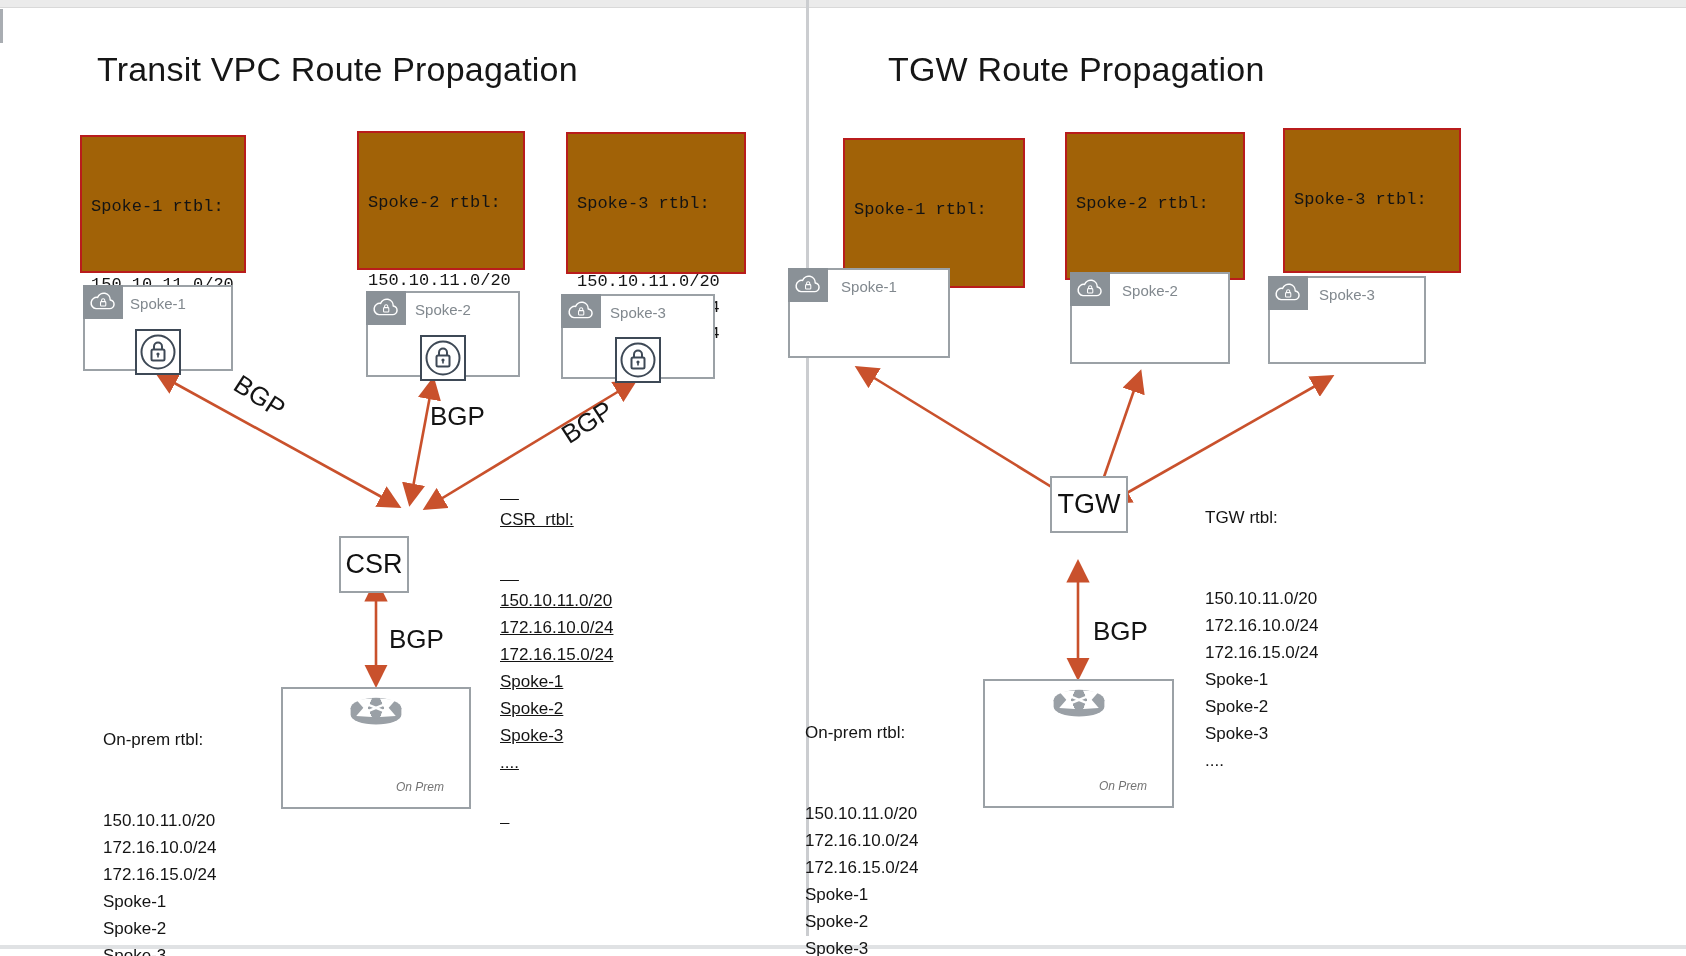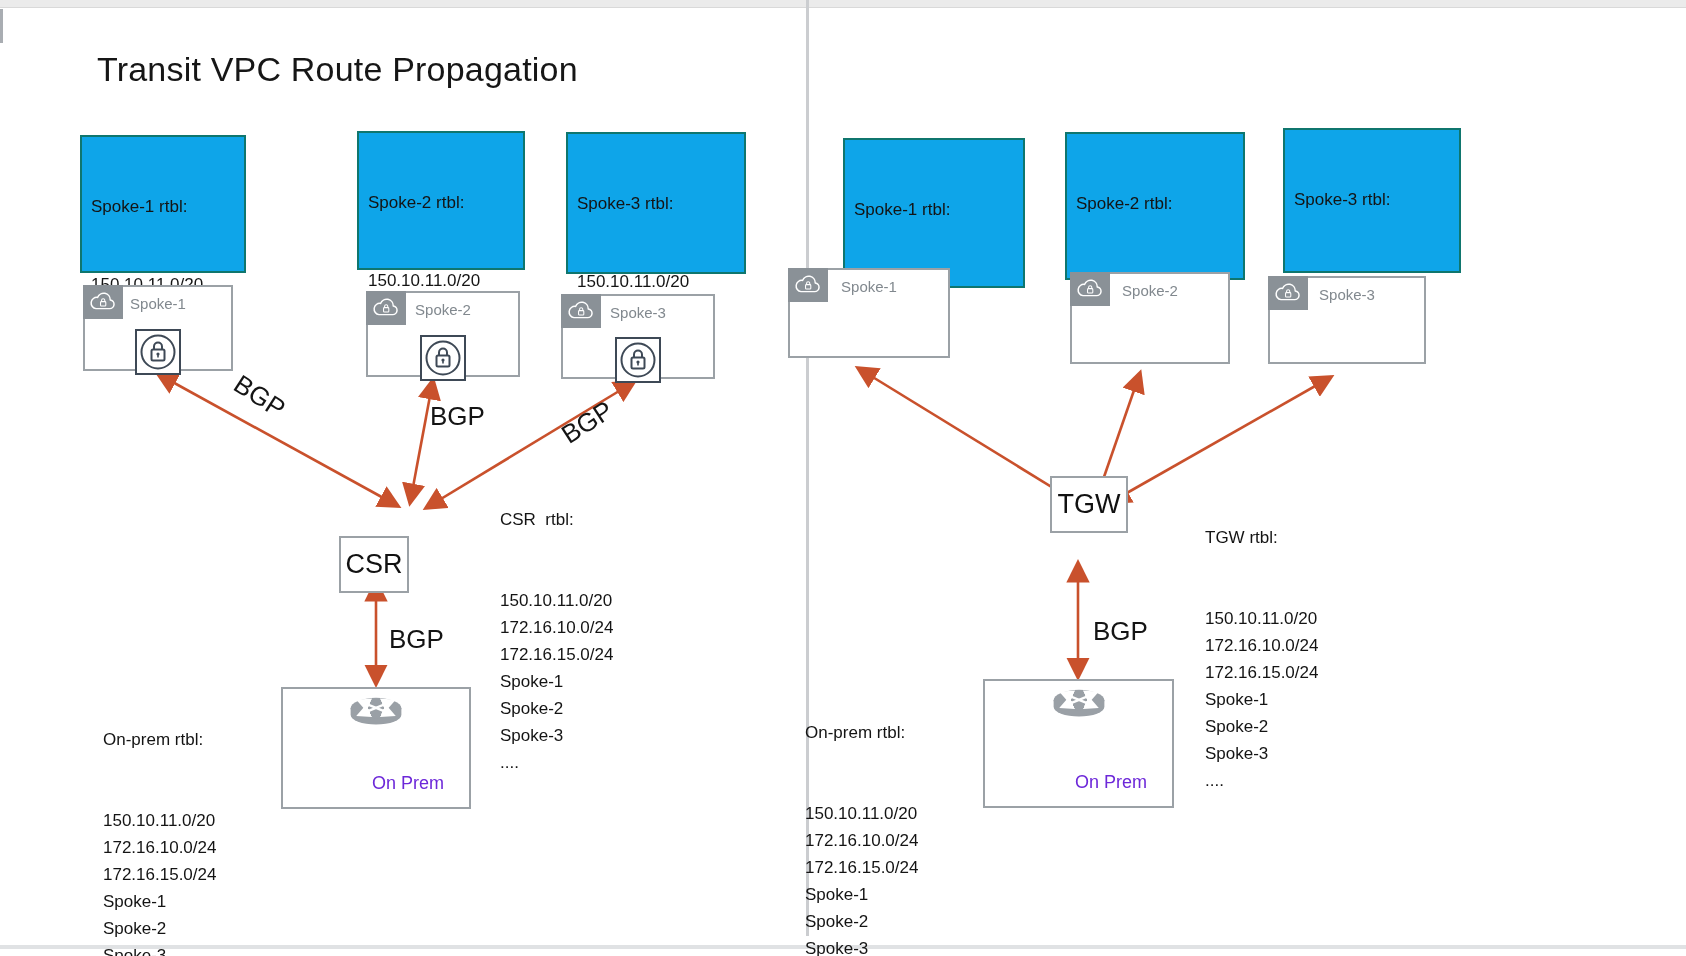--- a/index.html
+++ b/index.html
@@ -10,39 +10,39 @@
   
   .chrome-top    { position: absolute; left: 0; top: 0; width: 1686px; height: 8px; background: #ebebeb; border-bottom: 1px solid #d9d9d9; }
   .chrome-left   { position: absolute; left: 0; top: 9px; width: 3px; height: 34px; background: #a9adb2; }
   .chrome-bottom { position: absolute; left: 0; top: 945px; width: 1686px; height: 4px; background: #e0e2e4; }
   .divider       { position: absolute; left: 806px; top: 0; width: 3px; height: 936px; background: #cbcdd0; }
 
   .pane-title { position: absolute; font-size: 34px; letter-spacing: 0.2px; color: #161616; white-space: nowrap; }
   .title-left  { left: 97px;  top: 50px; }
   .title-right { left: 888px; top: 50px; }
 
-  .rtbl { position: absolute; background: #0ea5e9; border: 2px solid #0f766e; padding: 5px 9px; font-size: 17px; line-height: 26px; white-space: pre-wrap; }
+  .rtbl { position: absolute; background: #a16207; border: 2px solid #b91c1c; padding: 5px 9px; font-size: 17px; line-height: 26px; white-space: pre-wrap; font-family: Liberation Mono, monospace; }
   .rtbl .rtbl-title  { white-space: pre-wrap; }
   .rtbl .rtbl-routes { white-space: pre-wrap; }
 
   .freetext { position: absolute; font-size: 17px; line-height: 27px; white-space: pre-wrap; }
 
   .vpcbox { position: absolute; background: #fff; border: 2px solid #9ba1a6; }
   .vpctab { position: absolute; left: -2px; top: -2px; width: 40px; height: 34px; background: #8a9197; display: flex; align-items: center; justify-content: center; }
   .vpctab.big { width: 46px; height: 40px; }
   .vpclabel { position: absolute; left: 0; right: 0; top: 8px; text-align: center; font-size: 15px; color: #81888e; }
   .vpclabel.tvpc { left: 54px; right: auto; top: 10px; text-align: left; font-size: 16px; }
 
   .lockbadge { position: absolute; left: 50%; bottom: -6px; transform: translateX(-50%); width: 46px; height: 46px; background: #fff; border: 2px solid #3e4956; display: flex; align-items: center; justify-content: center; }
 
   .gwnode { position: absolute; background: #fff; border: 2px solid #9ba1a6; display: flex; align-items: center; justify-content: center; font-size: 27px; color: #111; }
 
   .onprembox { position: absolute; background: #fff; border: 2px solid #9ba1a6; }
   .router { position: absolute; left: 50%; top: 3px; transform: translateX(-50%); }
-  .onprem-label { position: absolute; right: 25px; bottom: 13px; font-size: 18px; color: #6d28d9; }
+  .onprem-label { position: absolute; right: 25px; bottom: 13px; font-size: 12px; color: #737373; font-style: italic; }
 
   .bgp { position: absolute; font-size: 26px; color: #141414; white-space: nowrap; }
   .rot-cw  { transform: rotate(33deg); }
   .rot-ccw { transform: rotate(-33deg); }
 
   .arrowlayer { position: absolute; left: 0; top: 0; width: 1686px; height: 956px; pointer-events: none; }
 </style>
 </head>
 <body>
 
@@ -148,21 +148,21 @@
         <rect x="13.5" y="17.5" width="13" height="11" rx="1.5" fill="none" stroke="#3e4956" stroke-width="2"></rect>
         <path d="M16,17.5 v-3 a4,4 0 0 1 8,0 v3" fill="none" stroke="#3e4956" stroke-width="2"></path>
         <circle cx="20" cy="22" r="1.6" fill="#3e4956"></circle>
         <line x1="20" y1="22.5" x2="20" y2="25.5" stroke="#3e4956" stroke-width="1.6"></line>
       </svg>
     </div>
   </div>
 
   <div class="gwnode" style="left:339px; top:536px; width:70px; height:57px;">CSR</div>
 
-  <div class="freetext" style="left:500px; top:452px;">
+  <div class="freetext" style="left:500px; top:452px;text-decoration:underline;">
     <div>CSR  rtbl:</div>
     <div>150.10.11.0/20
 172.16.10.0/24
 172.16.15.0/24
 Spoke-1
 Spoke-2
 Spoke-3
 ....</div>
   </div>
 
@@ -194,20 +194,21 @@
       </g>
     </svg>
     <div class="onprem-label">On Prem</div>
   </div>
 
   <div class="bgp rot-cw" style="left:232px; top:381px;">BGP</div>
   <div class="bgp" style="left:430px; top:401px;">BGP</div>
   <div class="bgp rot-ccw" style="left:560px; top:407px;">BGP</div>
   <div class="bgp" style="left:389px; top:624px;">BGP</div>
 
+  <div class="pane-title title-right">TGW Route Propagation</div>
 
   <div class="rtbl" style="left:843px; top:138px; width:182px; height:150px;">
     <div class="rtbl-title">Spoke-1 rtbl:</div>
   </div>
   <div class="rtbl" style="left:1065px; top:132px; width:180px; height:148px;">
     <div class="rtbl-title">Spoke-2 rtbl:</div>
   </div>
   <div class="rtbl" style="left:1283px; top:128px; width:178px; height:145px;">
     <div class="rtbl-title">Spoke-3 rtbl:</div>
   </div>
@@ -238,21 +239,21 @@
         <path d="M9,19 h15.5 a5,5 0 0 0 0.8,-9.95 A7.5,7.5 0 0 0 10.8,6.2 A5.8,5.8 0 0 0 9,19 z" fill="none" stroke="#fff" stroke-width="1.7" stroke-linejoin="round"></path>
         <rect x="14.2" y="11" width="6" height="5" rx="1" fill="none" stroke="#fff" stroke-width="1.2"></rect>
         <path d="M15.4,11 v-1.6 a1.8,1.8 0 0 1 3.6,0 V11" fill="none" stroke="#fff" stroke-width="1.2"></path>
       </svg>
     </div>
     <div class="vpclabel">Spoke-3</div>
   </div>
 
   <div class="gwnode" style="left:1050px; top:476px; width:78px; height:57px;">TGW</div>
 
-  <div class="freetext" style="left:1205px; top:470px;">
+  <div class="freetext" style="left:1205px; top:450px;">
     <div>TGW rtbl:</div>
     <div>150.10.11.0/20
 172.16.10.0/24
 172.16.15.0/24
 Spoke-1
 Spoke-2
 Spoke-3
 ....</div>
   </div>
 

